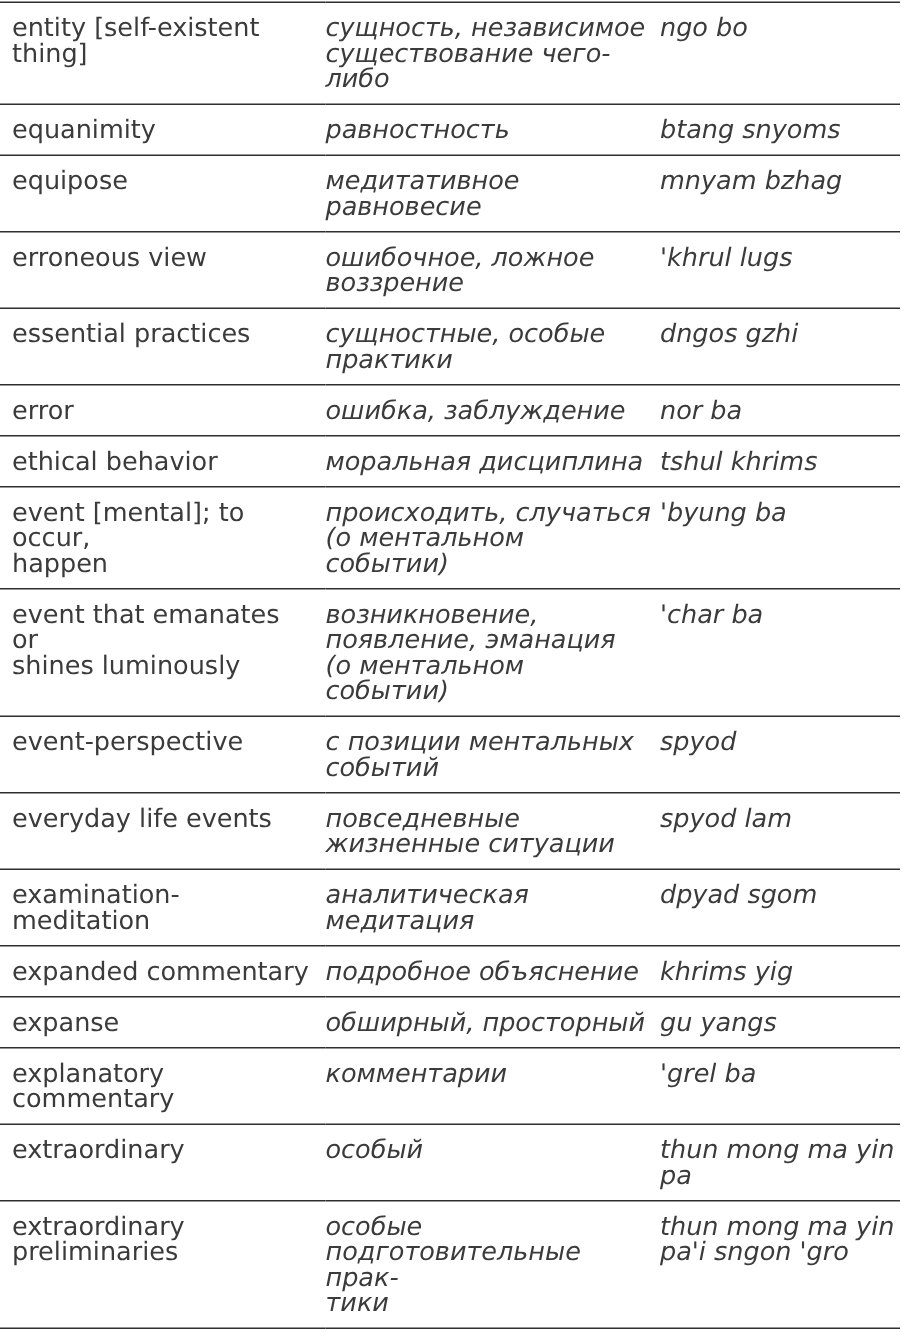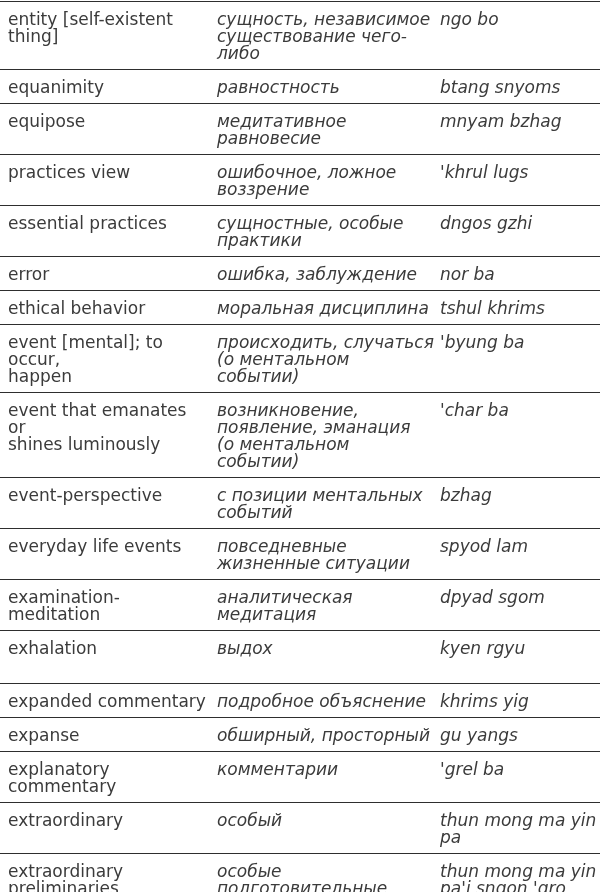--- a/index.html
+++ b/index.html
@@ -64,21 +64,21 @@
         <td class="c-ru">равностность</td>
         <td class="c-tib">btang snyoms</td>
       </tr>
       <tr>
         <td class="c-en">equipose</td>
         <td class="c-ru">медитативное
 равновесие</td>
         <td class="c-tib">mnyam bzhag</td>
       </tr>
       <tr>
-        <td class="c-en">practices view</td>
+        <td class="c-en">erroneous view</td>
         <td class="c-ru">ошибочное, ложное
 воззрение</td>
         <td class="c-tib">'khrul lugs</td>
       </tr>
       <tr>
         <td class="c-en">essential practices</td>
         <td class="c-ru">сущностные, особые
 практики</td>
         <td class="c-tib">dngos gzhi</td>
       </tr>
@@ -104,37 +104,32 @@
 shines luminously</td>
         <td class="c-ru">возникновение,
 появление, эманация
 (о ментальном событии)</td>
         <td class="c-tib">'char ba</td>
       </tr>
       <tr>
         <td class="c-en">event-perspective</td>
         <td class="c-ru">с позиции ментальных
 событий</td>
-        <td class="c-tib">bzhag</td>
+        <td class="c-tib">spyod</td>
       </tr>
       <tr>
         <td class="c-en">everyday life events</td>
         <td class="c-ru">повседневные
 жизненные ситуации</td>
         <td class="c-tib">spyod lam</td>
       </tr>
       <tr>
         <td class="c-en">examination-meditation</td>
         <td class="c-ru">аналитическая медитация</td>
         <td class="c-tib">dpyad sgom</td>
-      </tr>
-      <tr class="gap-row">
-        <td class="c-en">exhalation</td>
-        <td class="c-ru">выдох</td>
-        <td class="c-tib">kyen rgyu</td>
       </tr>
       <tr>
         <td class="c-en">expanded commentary</td>
         <td class="c-ru">подробное объяснение</td>
         <td class="c-tib">khrims yig</td>
       </tr>
       <tr>
         <td class="c-en">expanse</td>
         <td class="c-ru">обширный, просторный</td>
         <td class="c-tib">gu yangs</td>

